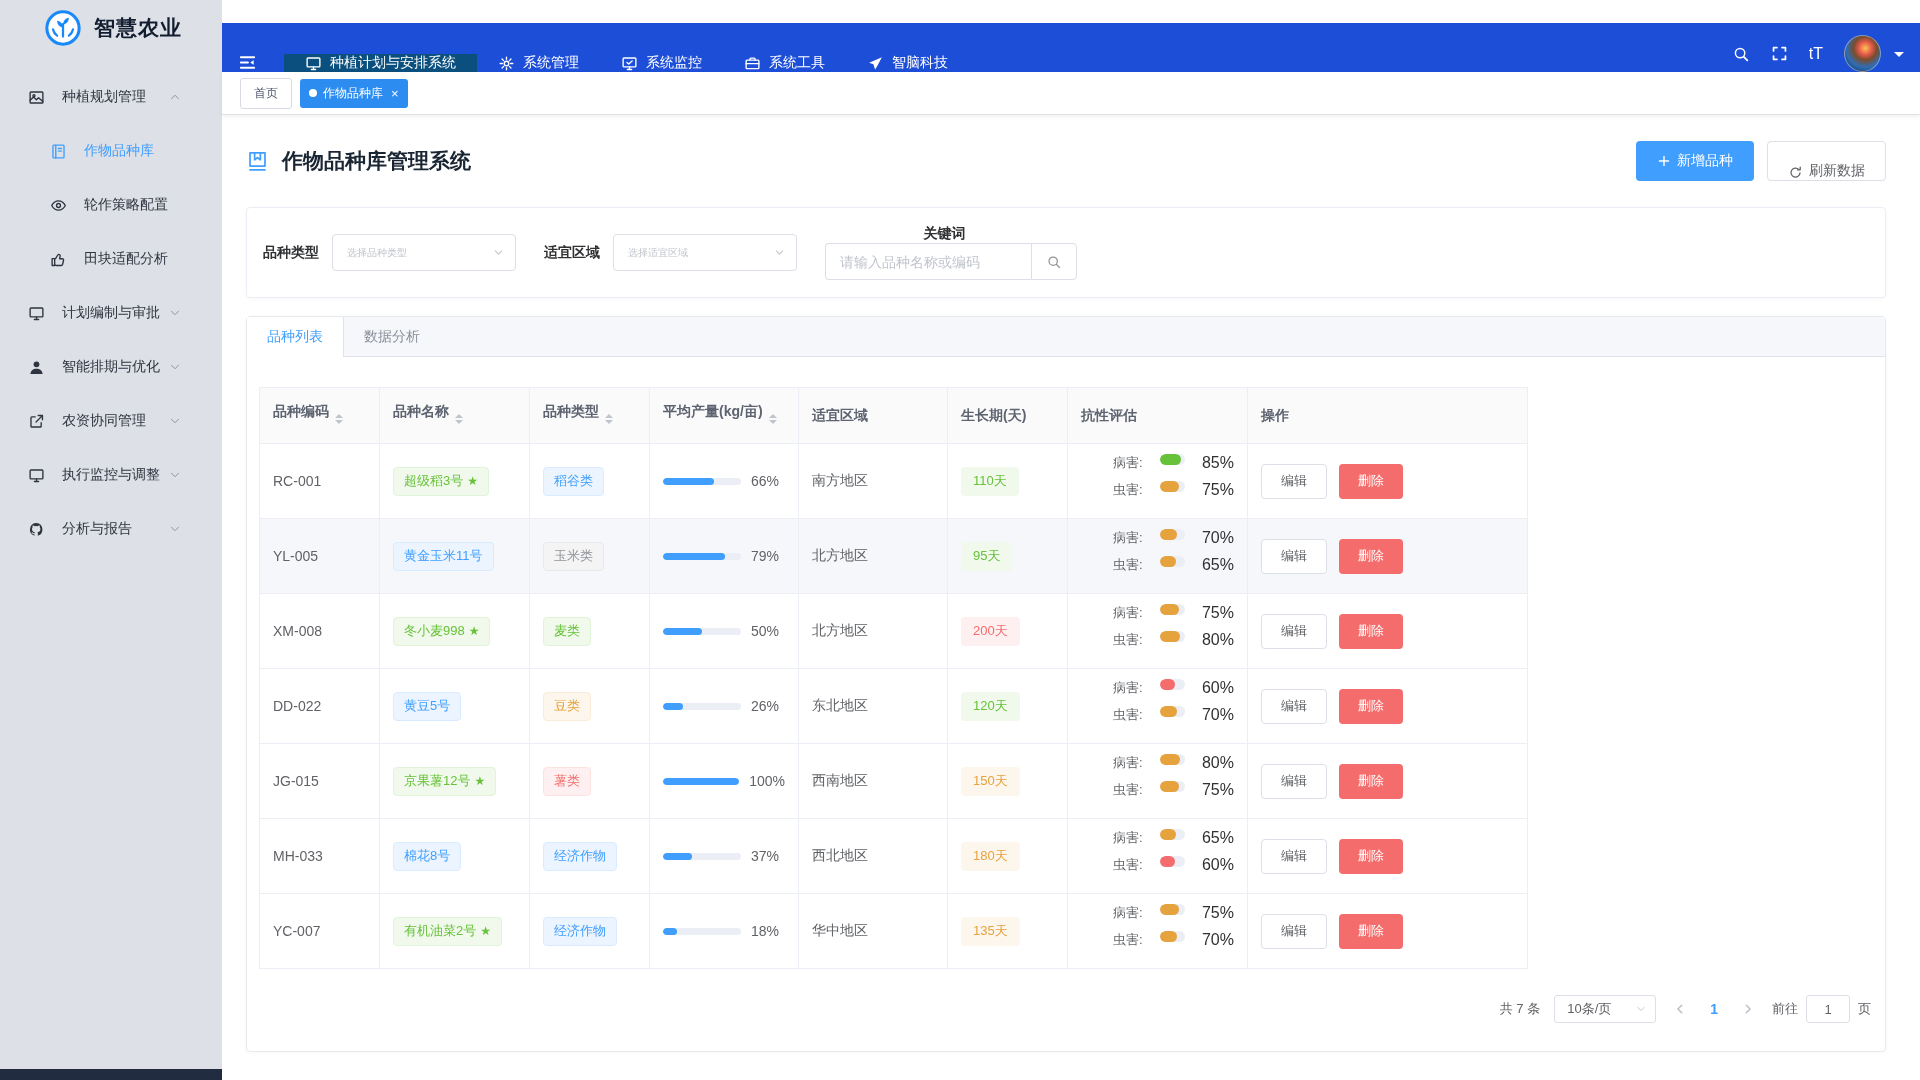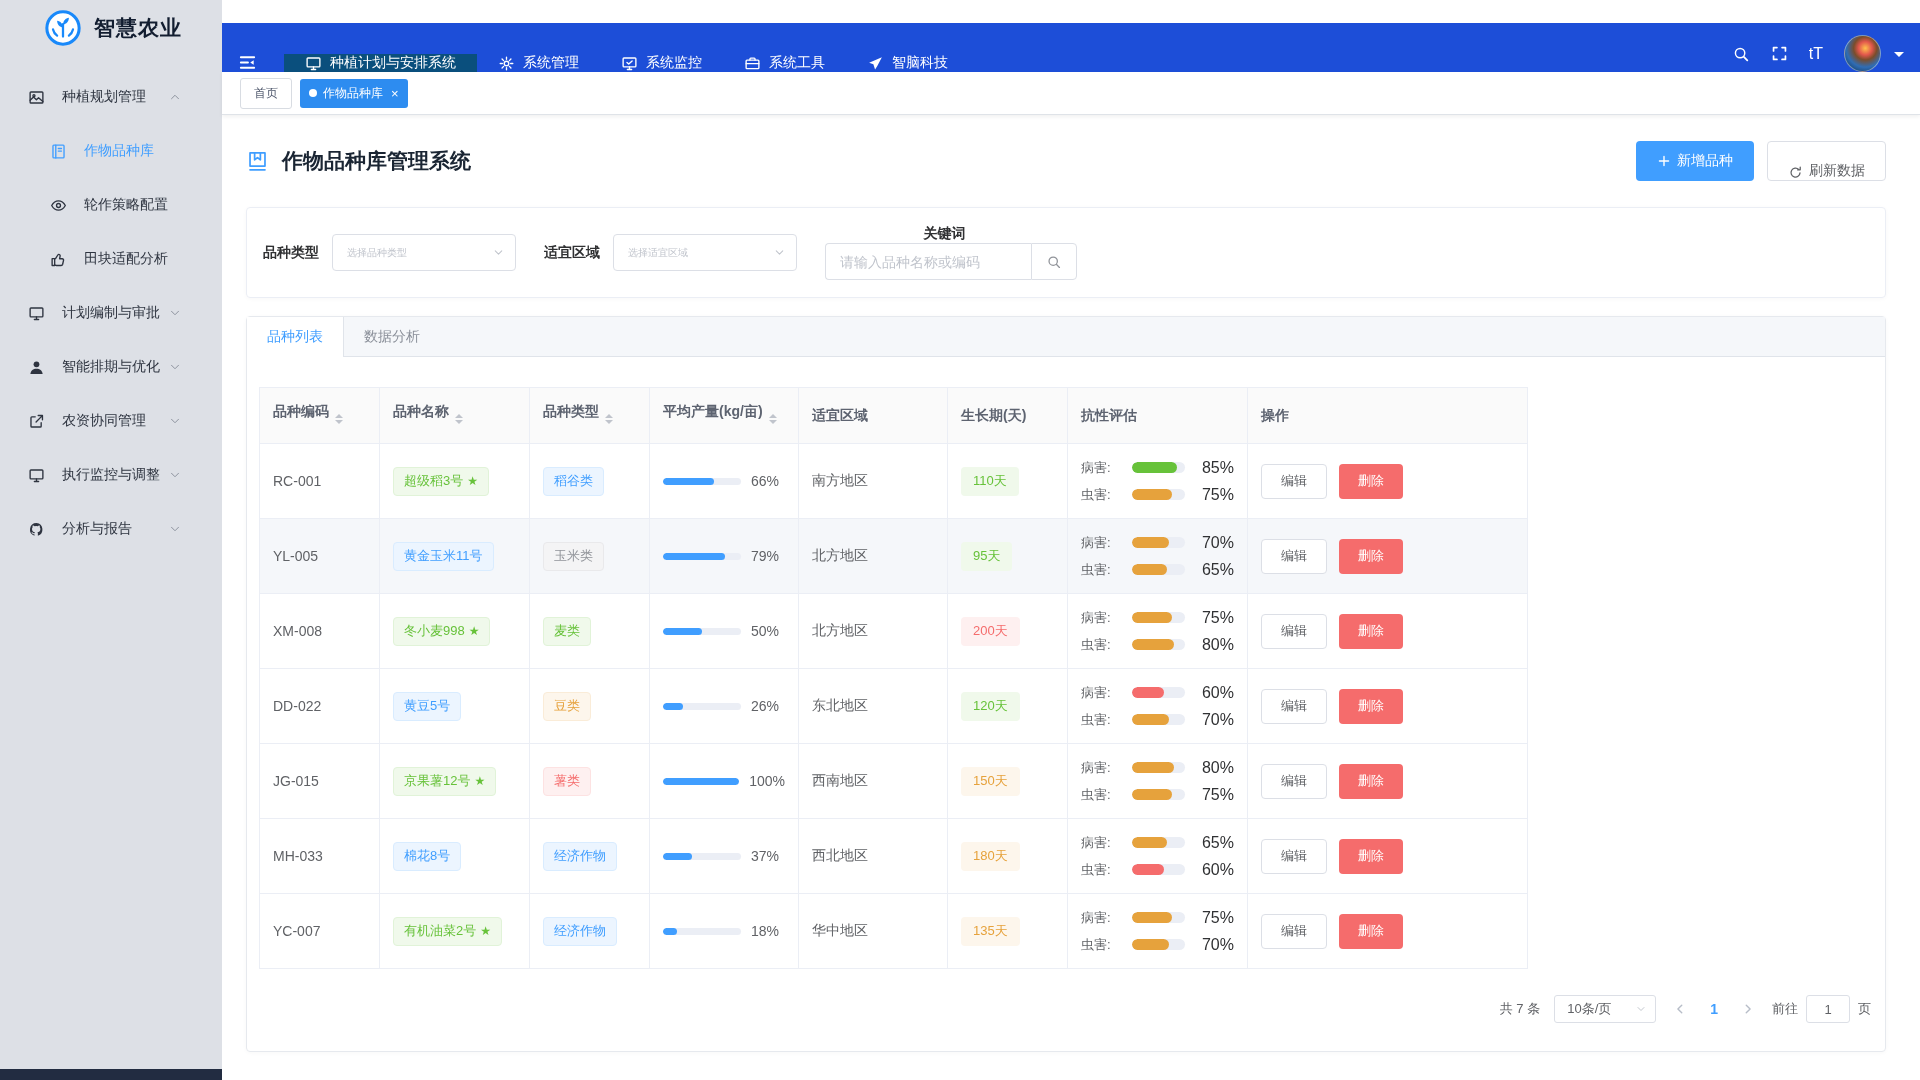--- a/index.html
+++ b/index.html
@@ -96,21 +96,21 @@
   .tag-info    { background:#f4f4f5; border-color:#e9e9eb; color:#909399; }
   .tag-warning { background:#fdf6ec; border-color:#faecd8; color:#e6a23c; }
   .tag-danger  { background:#fef0f0; border-color:#fde2e2; color:#f56c6c; }
   .day-tag { border-color:transparent; padding:0 11px;text-align:right; }
   .star { font-size:12px; }
 
   .prog { display:flex; align-items:center; gap:10px; }
   .prog-track { width:78px; height:7px; border-radius:4px; background:#ebeef5; overflow:hidden; }
   .prog-fill { height:100%; border-radius:4px; background:#409eff; }
 
-  .res-row { display:flex; align-items:center; gap:17px; height:27px; }
+  .res-row { display:flex; align-items:flex-start; gap:17px; height:27px;margin-left:32px; }
   .res-label { font-size:13px; color:#606266; width:37px; white-space:nowrap; }
   .res-track { width:57px; height:11px; border-radius:6px; background:#ebeef5; overflow:hidden; }
   .res-fill { height:100%; border-radius:6px; }
   .res-pct { font-size:16px; color:#303133; }
   .fill-success { background:#67c23a; } .fill-warning { background:#e6a23c; } .fill-danger { background:#f56c6c; }
 
   .btn-edit { padding:0 19px; height:35px; border:1px solid #dcdfe6; border-radius:4px; background:#fff;
     color:#606266; font-size:13px; cursor:pointer; }
   .btn-del { padding:0 19px; height:35px; border:none; border-radius:4px; background:#f56c6c;
     color:#fff; font-size:13px; margin-left:12px; cursor:pointer; }

